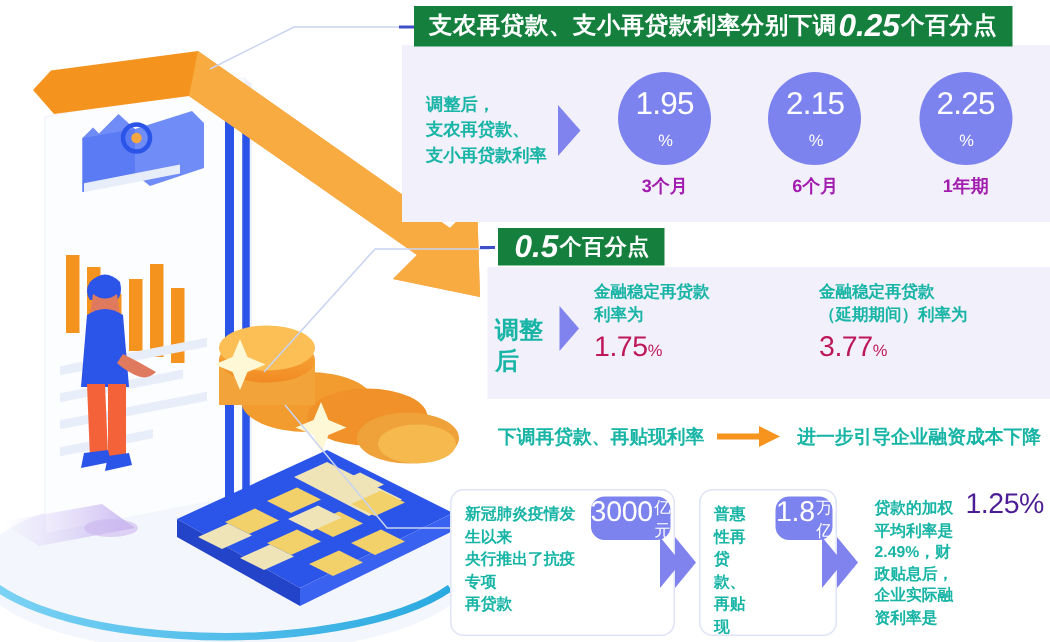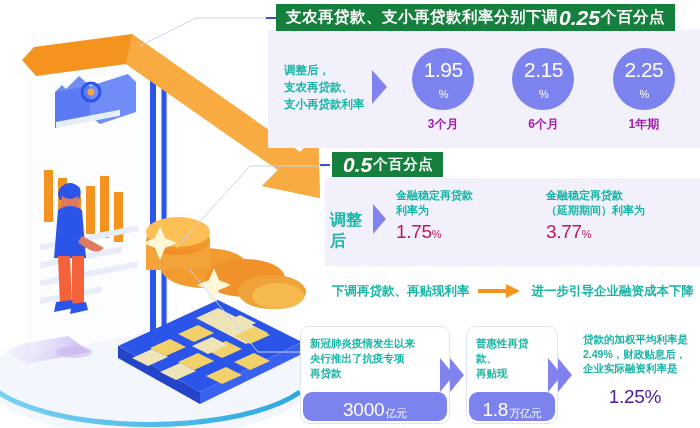--- a/index.html
+++ b/index.html
@@ -117,34 +117,34 @@
   
   .cards{
     position:absolute;left:300px;top:326px;width:398px;height:98px;
     display:flex;align-items:stretch;
   }
   .card{
     position:relative;
     background:#ffffff;
     border:1px solid #dfe3f6;
     border-radius:9px;
-    display:flex;flex-direction:column;justify-content:space-between;
+    display:flex;flex-direction:row;justify-content:space-between;
     box-sizing:border-box;
     overflow:hidden;
   }
   .card .ctext{
     color:#18b5a6;font-size:10.5px;line-height:15px;font-weight:bold;
     padding:9px 8px 0 9px;
   }
   .card .cvalue{
     background:#7d83ee;color:#ffffff;
     border-radius:9px;
     margin:4px 2px 2px 2px;
     height:29px;
-    display:flex;align-items:flex-end;justify-content:center;
+    display:flex;align-items:flex-start;justify-content:center;
     font-size:19px;letter-spacing:-.2px;
   }
   .card .cvalue small{font-size:11px;margin-left:1px;}
   #card-1{width:150px;}
   #card-2{width:92px;}
   #card-3{width:122px;border:none;background:transparent;}
   #card-3 .ctext{padding-top:6px;line-height:14.5px;}
   #card-3 .cplain{
     color:#4c1d95;font-size:19px;text-align:center;padding-bottom:16px;
     letter-spacing:-.3px;

